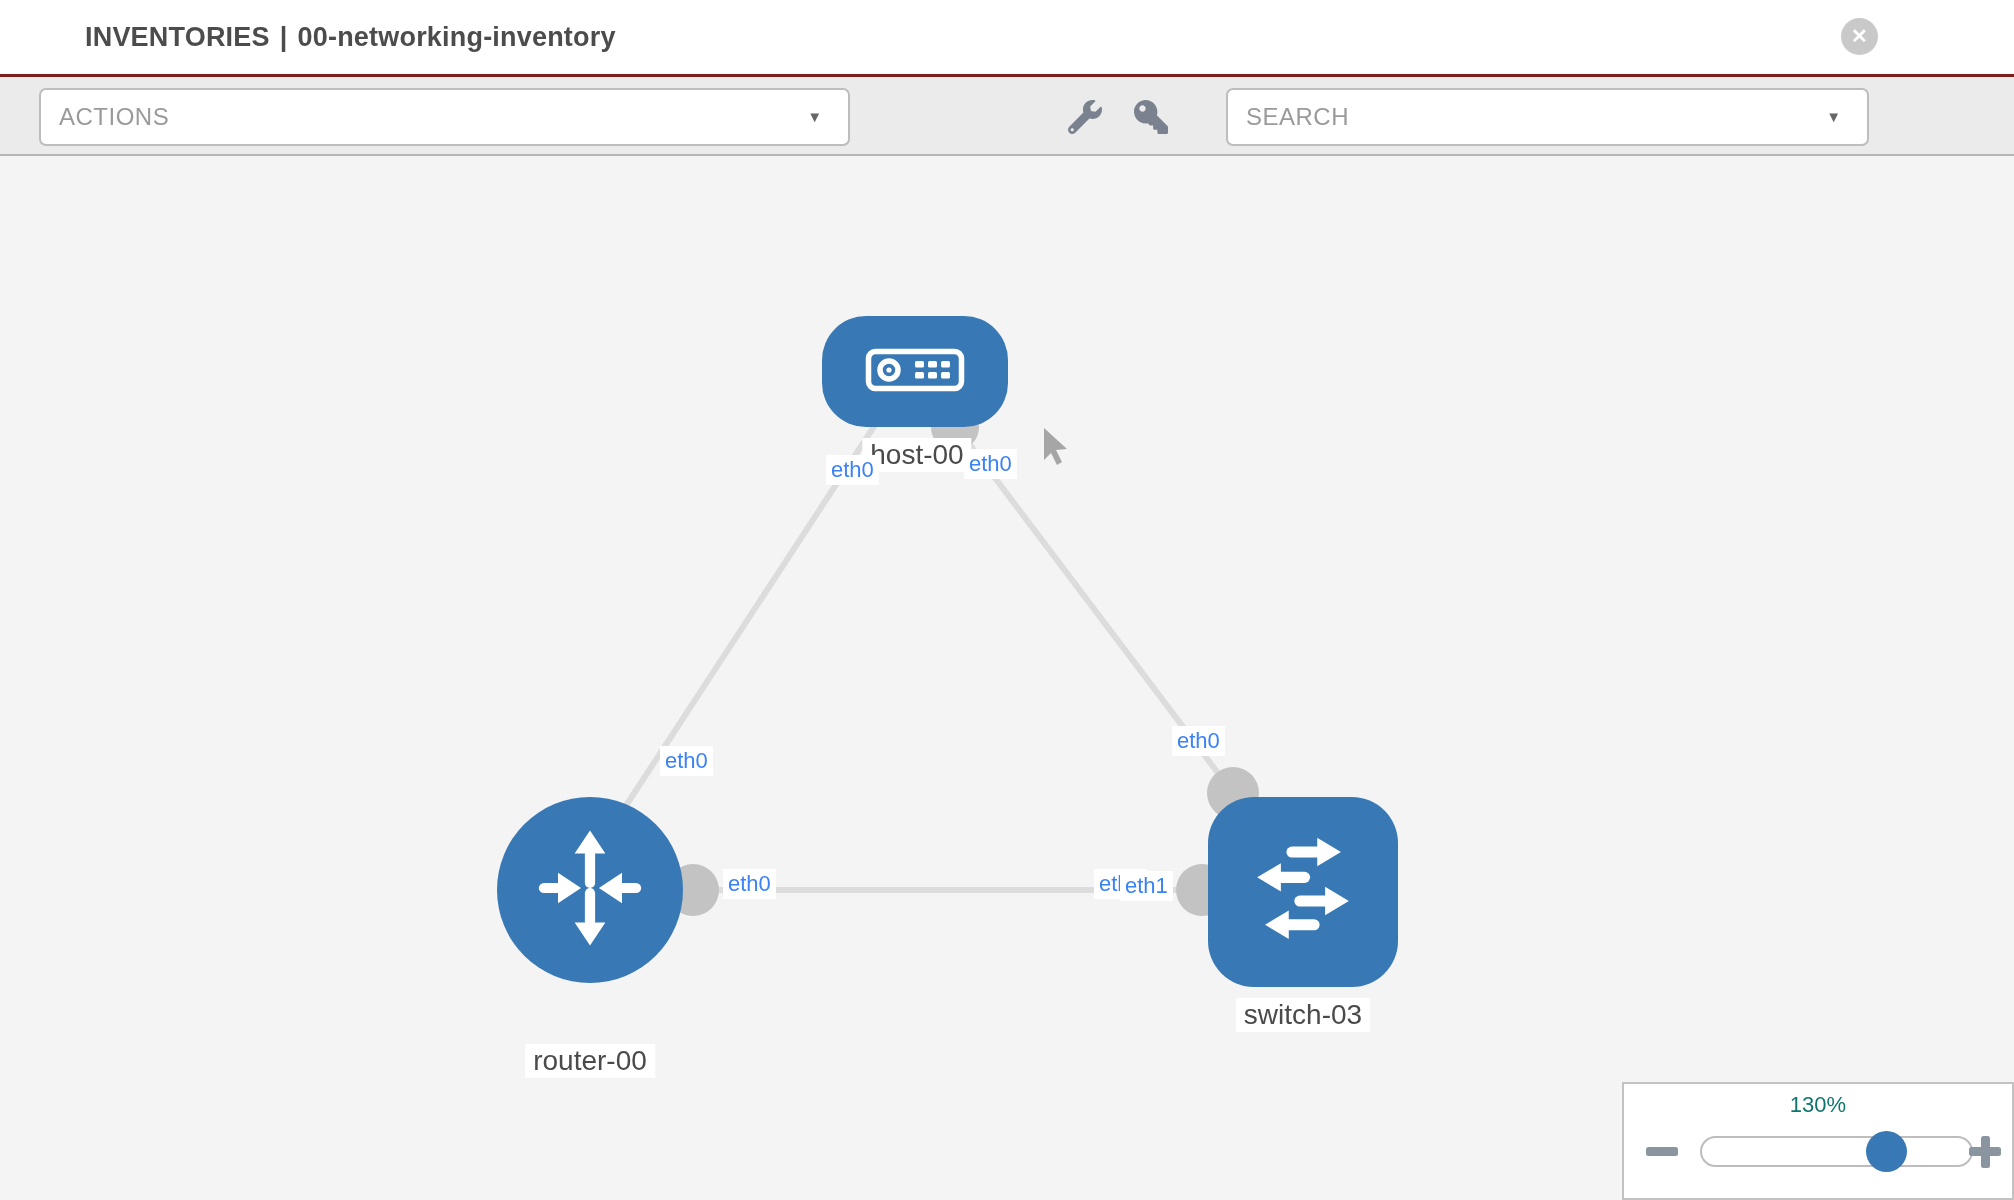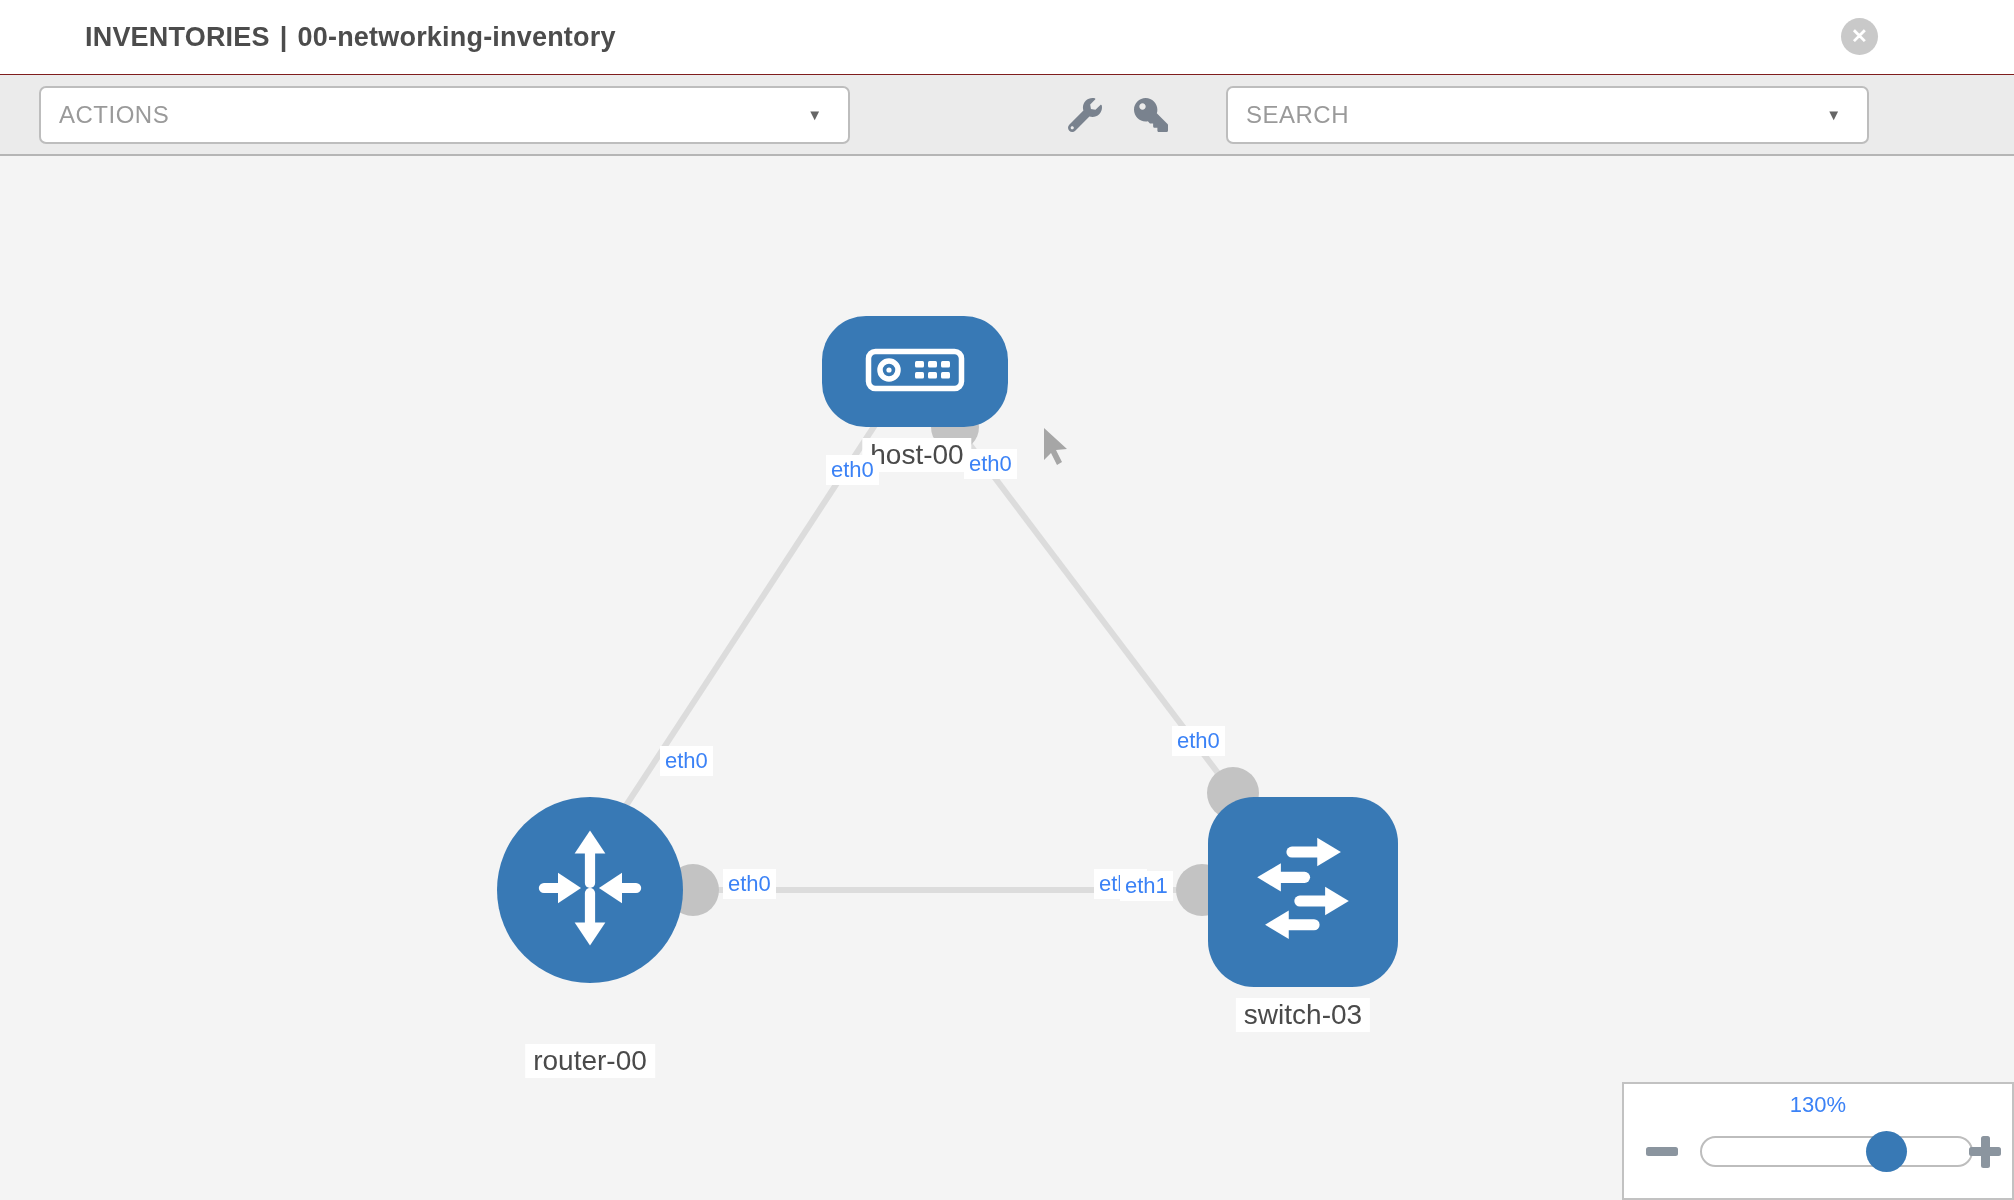--- a/index.html
+++ b/index.html
@@ -13,21 +13,21 @@
   .title { position:absolute; left:39px; top:0; height:74px; line-height:74px;
            font-size:27px; font-weight:bold; color:#4c4c4c; letter-spacing:.2px; }
   .title .sep { margin:0 10px; color:#4c4c4c; }
   .close-btn { position:absolute; right:26px; top:18px; width:37px; height:37px;
                border:none; border-radius:50%; background:#c9c9c9; color:#fff;
                font-size:20px; font-weight:bold; line-height:37px; text-align:center;
                cursor:pointer; padding:0; }
 
   
   .toolbar { position:absolute; left:0; top:74px; width:2014px; height:82px;
-             background:#ebebeb; border-top:1px solid #7f1d1d;
+             background:#ebebeb; border-top:3px solid #7f1d1d;
              border-bottom:2px solid #b5b5b5; z-index:20; }
   .dd { position:absolute; top:11px; height:58px; background:#fff;
         border:2px solid #bdbdbd; border-radius:7px; cursor:pointer; }
   .dd-label { position:absolute; left:18px; top:0; height:54px; line-height:54px;
               font-size:24px; color:#9a9a9a; letter-spacing:.5px; }
   .dd-caret { position:absolute; right:26px; top:0; height:54px; line-height:54px;
               font-size:15px; color:#666; }
   .dd-actions { left:39px;  width:811px; }
   .dd-search  { left:1183px; width:643px;margin-left:43px; }
   .tool-btn { position:absolute; top:18px; width:46px; height:46px; border:none;
@@ -62,21 +62,21 @@
   .if-router-top   { left:660px;  top:746px; }
   .if-switch-top   { left:1172px; top:726px; }
   .if-router-right { left:723px;  top:869px; }
   .if-switch-left-under { left:1094px; top:869px; z-index:6; }
   .if-switch-left-over  { left:1120px; top:871px; z-index:7;text-align:right; }
 
   
   .zoom-panel { position:absolute; left:1622px; top:1082px; width:392px; height:118px;
                 background:#fff; border:2px solid #c2c2c2; z-index:10; }
   .zoom-level { position:absolute; left:0; top:8px; width:100%; text-align:center;
-                font-size:22px; color:#3b82f6; }
+                font-size:22px; color:#0f766e; }
   .zoom-btn { position:absolute; width:44px; height:44px; top:45px; border:none;
               background:transparent; cursor:pointer; padding:0; }
   .zoom-out { left:16px; }
   .zoom-in  { left:339px; }
   .zbar { position:absolute; background:#8b959f; border-radius:2.5px; }
   .zbar-h { left:6px; top:18px; width:32px; height:9px; }
   .zbar-v { left:17.5px; top:6.5px; width:9px; height:32px; }
   .zoom-track { position:absolute; left:76px; top:52px; width:273px; height:31px;
                 background:#fff; border:2px solid #bdbdbd; border-radius:16px;
                 cursor:pointer; }

